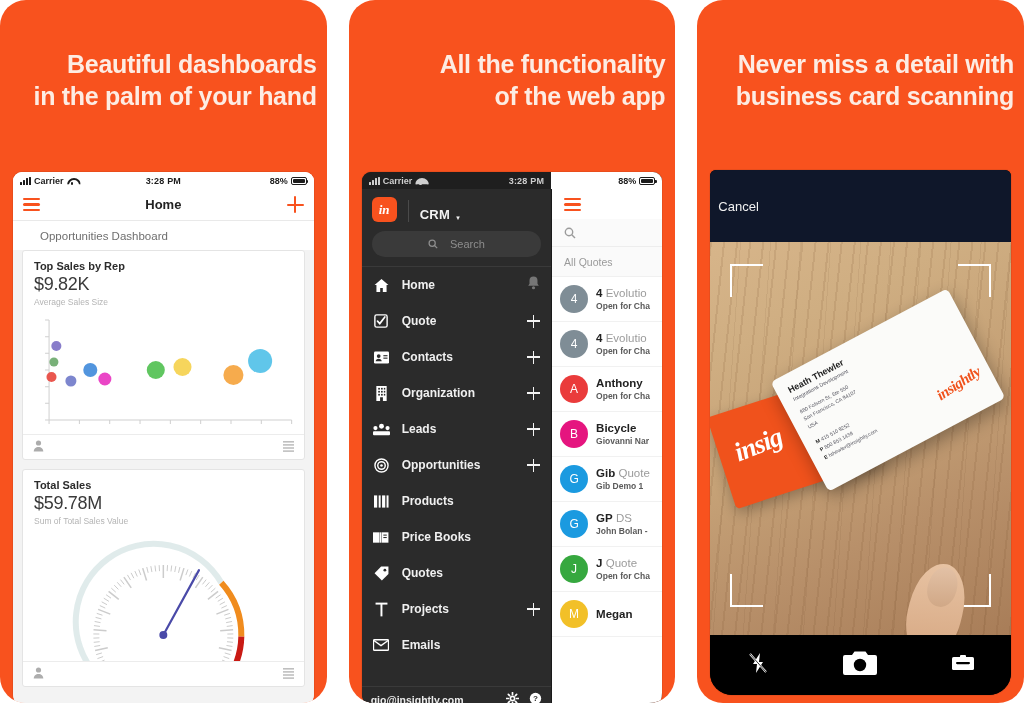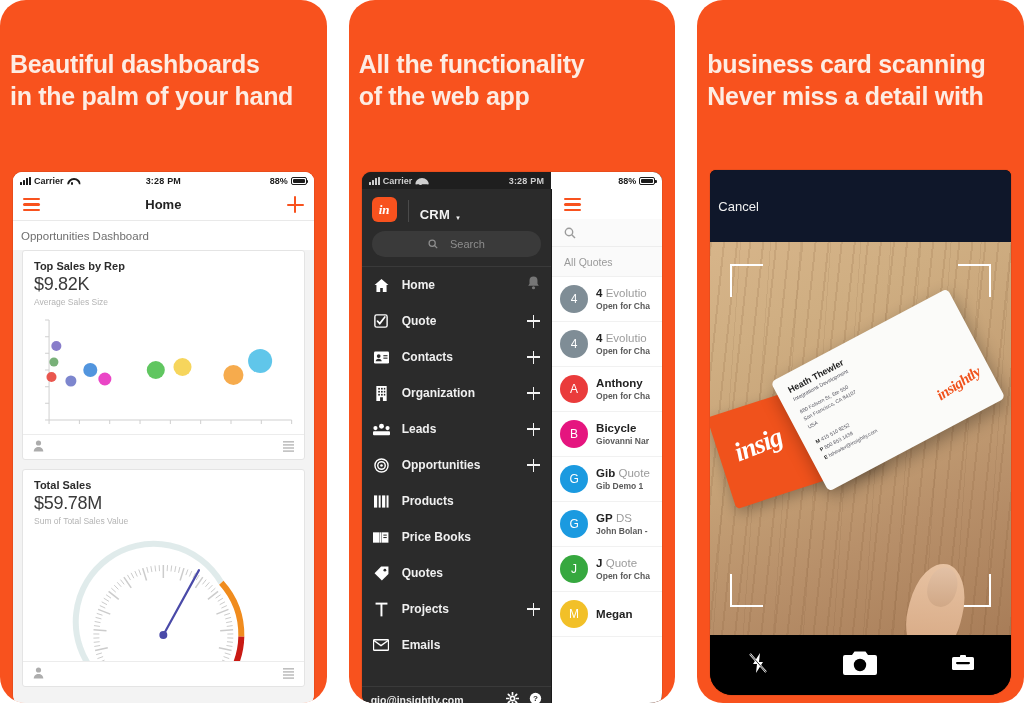--- a/index.html
+++ b/index.html
@@ -21,21 +21,21 @@
   .panel {
     position: relative;
     flex: 1 1 0;
     background: #f8521e;
     border-radius: 26px;
     overflow: hidden;
   }
   .headline {
     position: absolute;
     top: 48px; left: 0; right: 0;
-    text-align: left;
+    text-align: right;
     color: #fdece3;
     font-size: 25px;
     font-weight: 700;
     line-height: 1.28;
     letter-spacing: -0.3px;
     padding: 0 10px;
   }
   .headline .ln { display: block; }
 
   
@@ -104,21 +104,21 @@
   .plus-ico {
     width: 17px; height: 17px; position: relative; cursor: pointer;
   }
   .plus-ico::before, .plus-ico::after {
     content:""; position:absolute; background:#f8521e; border-radius:1px;
   }
   .plus-ico::before { left: 0; top: 7.5px; width: 17px; height: 2px; }
   .plus-ico::after { top: 0; left: 7.5px; height: 17px; width: 2px; }
 
   .dash-sub {
-    padding: 9px 8px 8px;
+    padding: 9px 27px 8px;
     font-size: 11.5px; color: #6f6f6f;
     background: #ffffff;
   }
   .dash-body { background: #f3f3f3; padding: 0 9px 8px; height: calc(100% - 76px); }
   .card {
     background: #ffffff;
     border: 1px solid #e4e4e4;
     border-radius: 3px;
     margin-bottom: 9px;
     overflow: hidden;
@@ -776,22 +776,22 @@
                 </div>
               </div>
             </div>
         </div>
       </div>
     </div>
   </div>
 
   <div class="panel">
     <div class="headline">
+      <span class="ln">Never miss a detail with</span>
       <span class="ln">business card scanning</span>
-      <span class="ln">Never miss a detail with</span>
     </div>
 
     <div class="phone black">
       <div class="cam-top">
         <span class="cam-cancel">Cancel</span>
       </div>
 
       <div class="cam-view">
         <div class="wood"></div>
         <div class="bracket bk-tl"></div>

